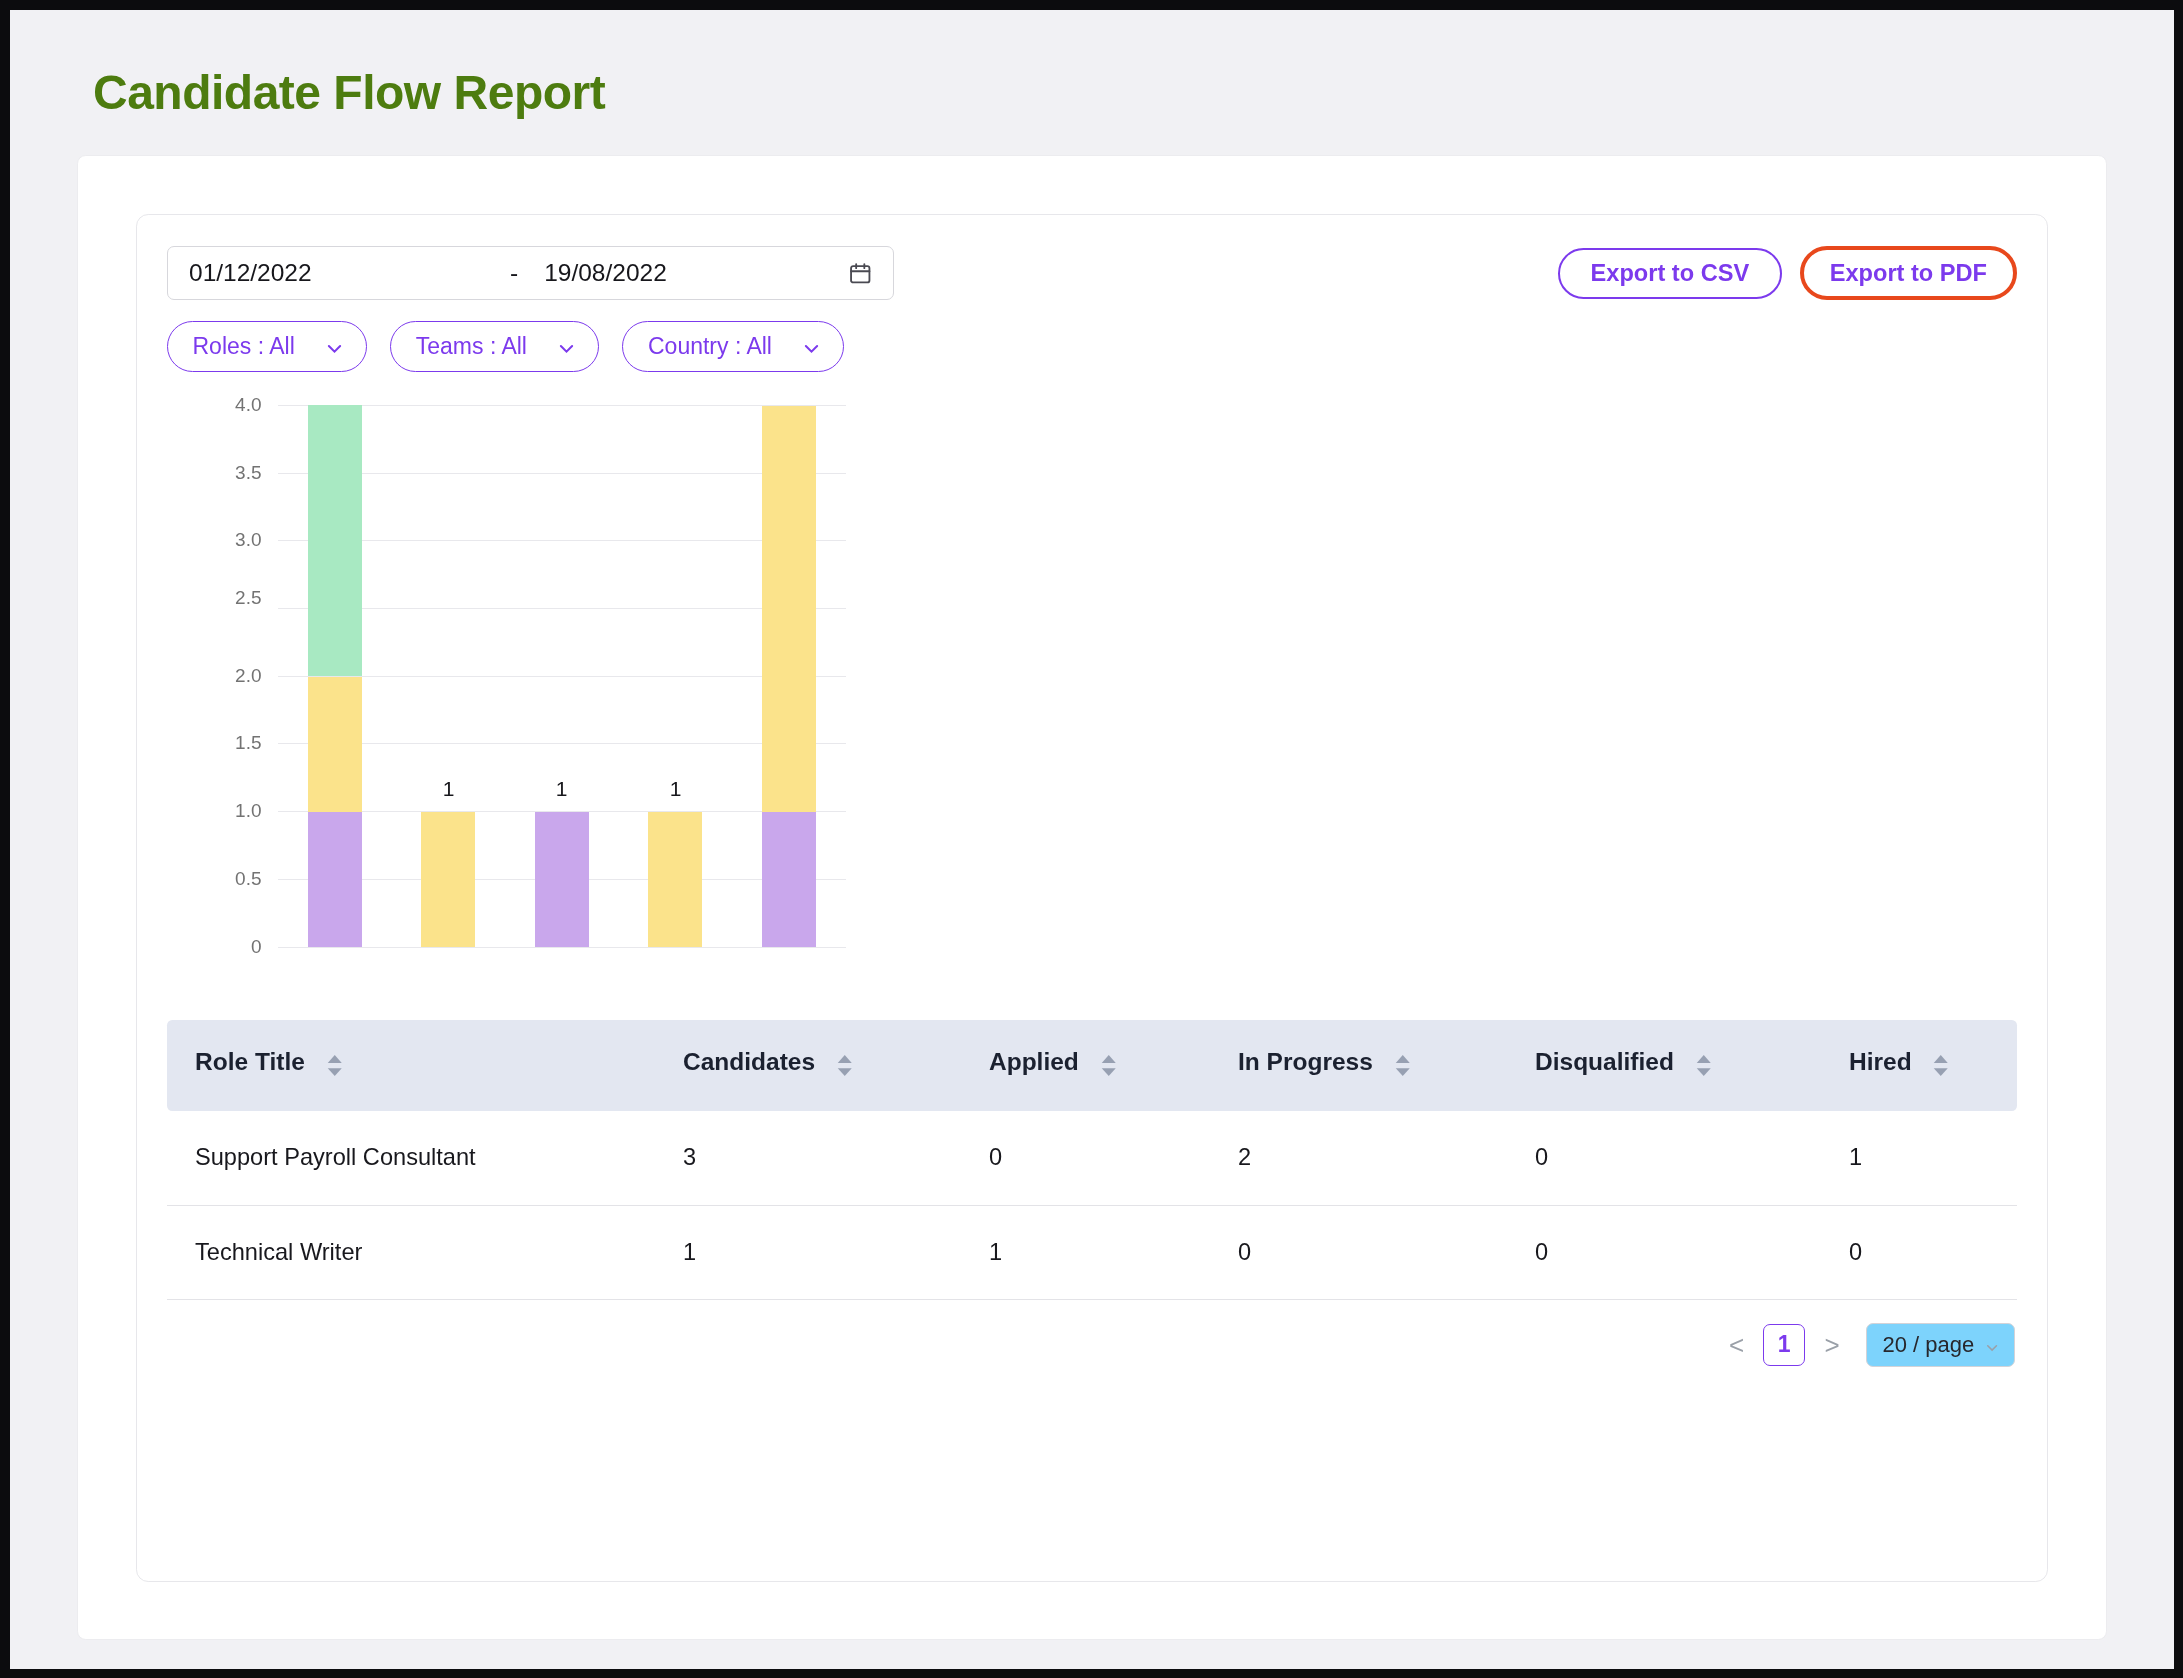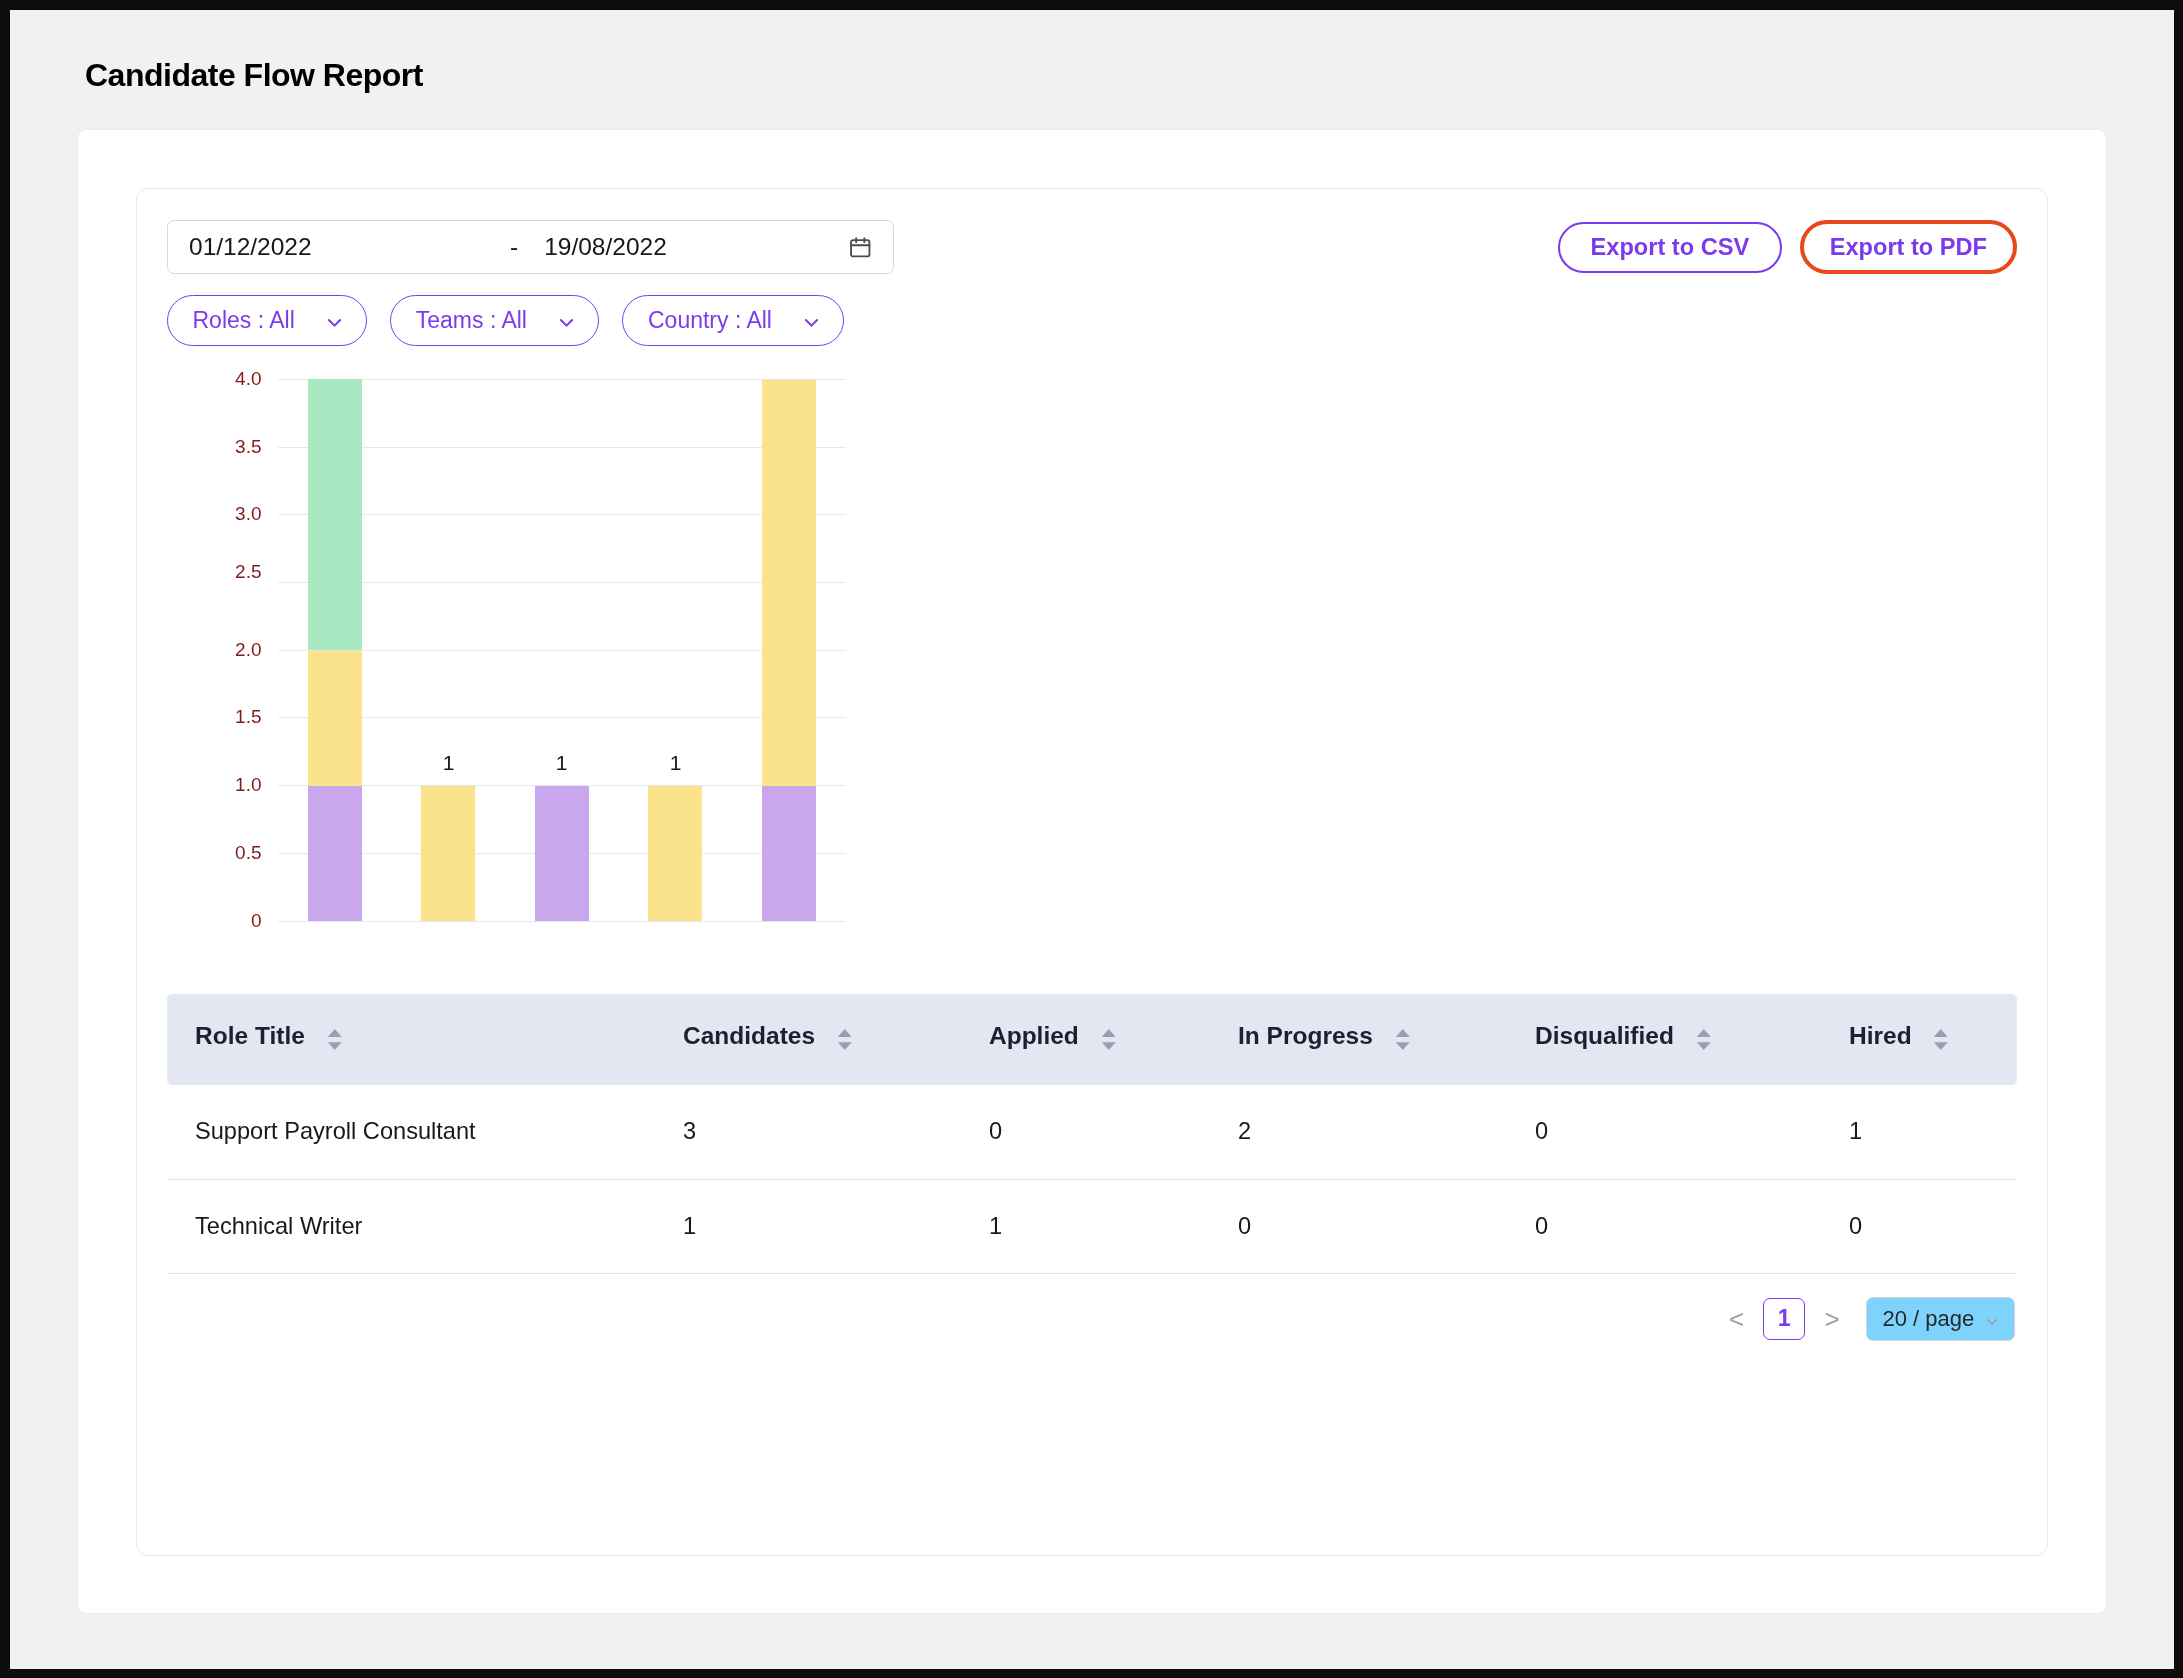--- a/index.html
+++ b/index.html
@@ -8,22 +8,22 @@
     width: 2184px; height: 1679px;
     font-family: "Liberation Sans", sans-serif;
     background: #ffffff; overflow: hidden;
   }
   .frame {
     width: 100%; height: 100%;
     border: 10.5px solid #0c0c0e;
     background: #f1f1f4;
   }
   .page-title {
-    margin: 0; padding: 47px 0 0 75px;
-    font-size: 32px; font-weight: 800; color: #000000;
+    margin: 8px; padding: 47px 0 0 75px;
+    font-size: 48px; font-weight: 800; color: #4d7c0f;
     letter-spacing: -0.5px;
   }
   .outer-card {
     width: 2030px; height: 1485px;
     margin: 35px auto 0;
     background: #fff; border: 0.9px solid #ececef; border-radius: 8.7px;
   }
   .inner-card {
     margin: 58px; height: 1368px;
     border: 0.9px solid #e7e7eb; border-radius: 12.2px;
@@ -59,21 +59,21 @@
     height: 51px; padding: 0 24.5px;
     border: 1.7px solid var(--accent); border-radius: 28px;
     color: var(--accent); font-size: 23px; font-weight: 500;
     display: inline-flex; align-items: center; gap: 32px;
     background: #fff; cursor: pointer; font-family: inherit;
   }
   .chart { position: relative; margin-top: 31px; height: 587px; margin-left: 10.5px; }
   .yaxis { position: absolute; left: 0; top: 1.7px; width: 84px; height: 542px; }
   .ytick {
     position: absolute; left: 0; width: 84px; text-align: right;
-    font-size: 19px; color: #7f1d1d; transform: translateY(-50%);
+    font-size: 19px; color: #737373; transform: translateY(-50%);
   }
   .plot { position: absolute; left: 100px; top: 1.7px; width: 568px; height: 542px; }
   .gridline { position: absolute; left: 0; width: 100%; height: 0.9px; background: #e8e8ec; }
   .seg { position: absolute; }
   .bar-label { position: absolute; text-align: center; font-size: 21px; color: #17171c; }
   .xaxis { position: absolute; left: 100px; top: 555px; width: 568px; height: 28px; }
   .xtick {
     position: absolute; top: 0; text-align: center;
     font-size: 19px; color: #2c2c32; white-space: nowrap;
   }

